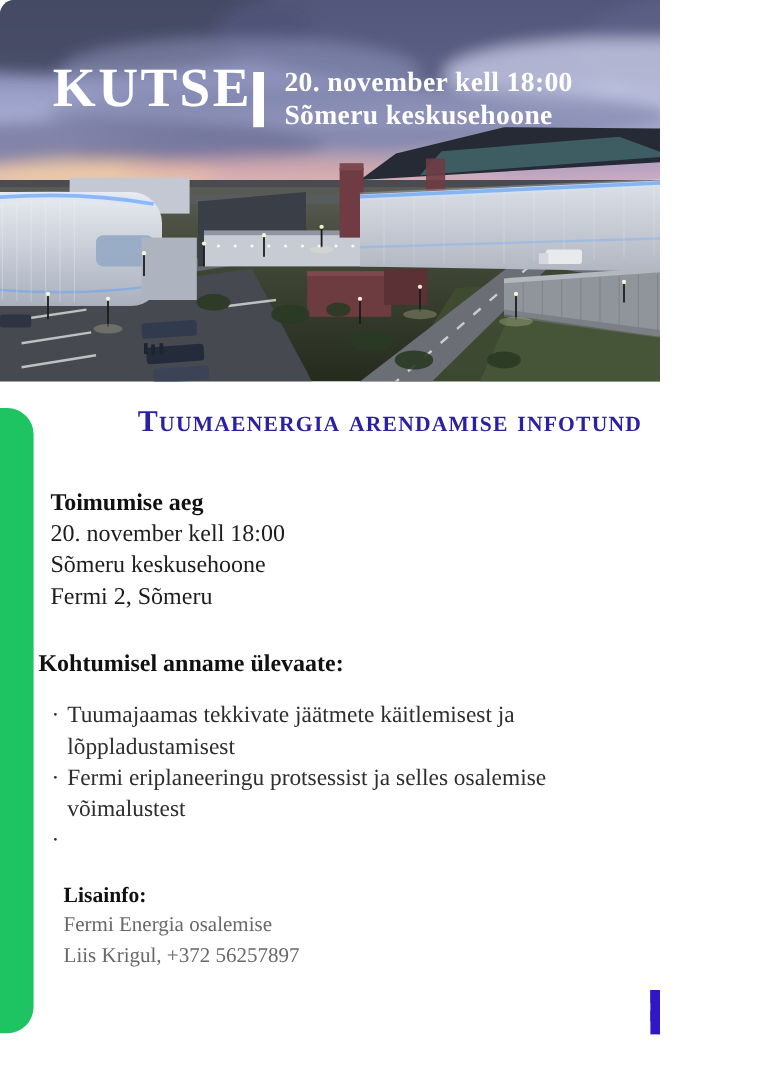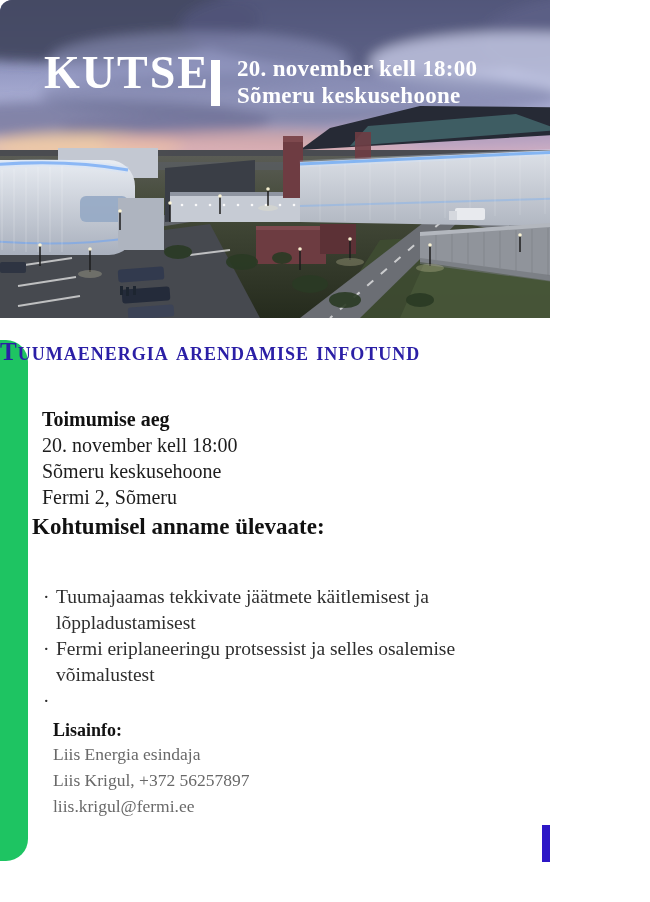--- a/index.html
+++ b/index.html
@@ -24,45 +24,45 @@
     position:absolute;left:237px;top:55px;color:#ffffff;
     font-size:23px;font-weight:600;line-height:27px;letter-spacing:0.3px;
   }
   
   .green-tab{
     position:absolute;left:0;top:340px;width:28px;height:521px;
     background:#1ec462;border-radius:0 22px 22px 0;
   }
   
   .main-title{
-    position:absolute;left:0;top:338px;width:650px;
+    position:absolute;left:0;top:338px;width:650px;text-align:center;
     color:#2b1fa6;font-size:25px;font-weight:800;letter-spacing:1px;
     font-variant:small-caps;
   }
   
   .event{
     position:absolute;left:42px;top:406px;color:#1d1d1d;
     font-size:20px;line-height:26px;
   }
   .event .heading{font-weight:700;color:#111111;}
   
   .overview-heading{
-    position:absolute;left:32px;top:514px;color:#111111;
-    font-size:23px;font-weight:700;
+    position:absolute;left:32px;top:542px;color:#111111;
+    font-size:20px;font-weight:700;
   }
   .bullets{
     position:absolute;left:43px;top:584px;width:560px;
     font-size:19.5px;line-height:26px;color:#2e2e2e;
   }
   .bullet-row{display:flex;align-items:flex-start;}
   .bullet-marker{width:13px;flex:0 0 13px;color:#2e2e2e;}
   .bullet-text{white-space:pre-line;}
   
   .contact{
-    position:absolute;left:53px;top:720px;
+    position:absolute;left:53px;top:736px;
   }
   .contact .label{font-size:18px;font-weight:700;color:#111111;}
   .contact .line{font-size:17.5px;line-height:26px;color:#696969;}
   .contact .line:first-of-type{margin-top:3px;}
   
   .logo{position:absolute;left:536px;top:796px;width:92px;height:90px;}
 </style>
 </head>
 <body>
 
@@ -305,23 +305,22 @@
       <span class="bullet-text">Fermi eriplaneeringu protsessist ja selles osalemise
 võimalustest</span>
     </div>
     <div class="bullet-row">
       <span class="bullet-marker">·</span>
     </div>
   </div>
 
   <div class="contact">
     <div class="label">Lisainfo:</div>
-    <div class="line">Liis Energia esindaja</div>
+    <div class="line">Fermi Energia osalemise</div>
     <div class="line">Liis Krigul, +372 56257897</div>
-    <div class="line">liis.krigul@fermi.ee</div>
   </div>
 
   <div class="logo">
     <svg viewBox="0 0 92 90" width="92" height="90">
       <circle cx="50" cy="46" r="35" fill="none" stroke="#2d17c6" stroke-width="5"></circle>
       <g fill="#2d17c6">
         <rect x="6" y="29" width="14" height="37"></rect>
         <rect x="6" y="29" width="33" height="11"></rect>
         <rect x="6" y="46" width="28" height="9"></rect>
       </g>

